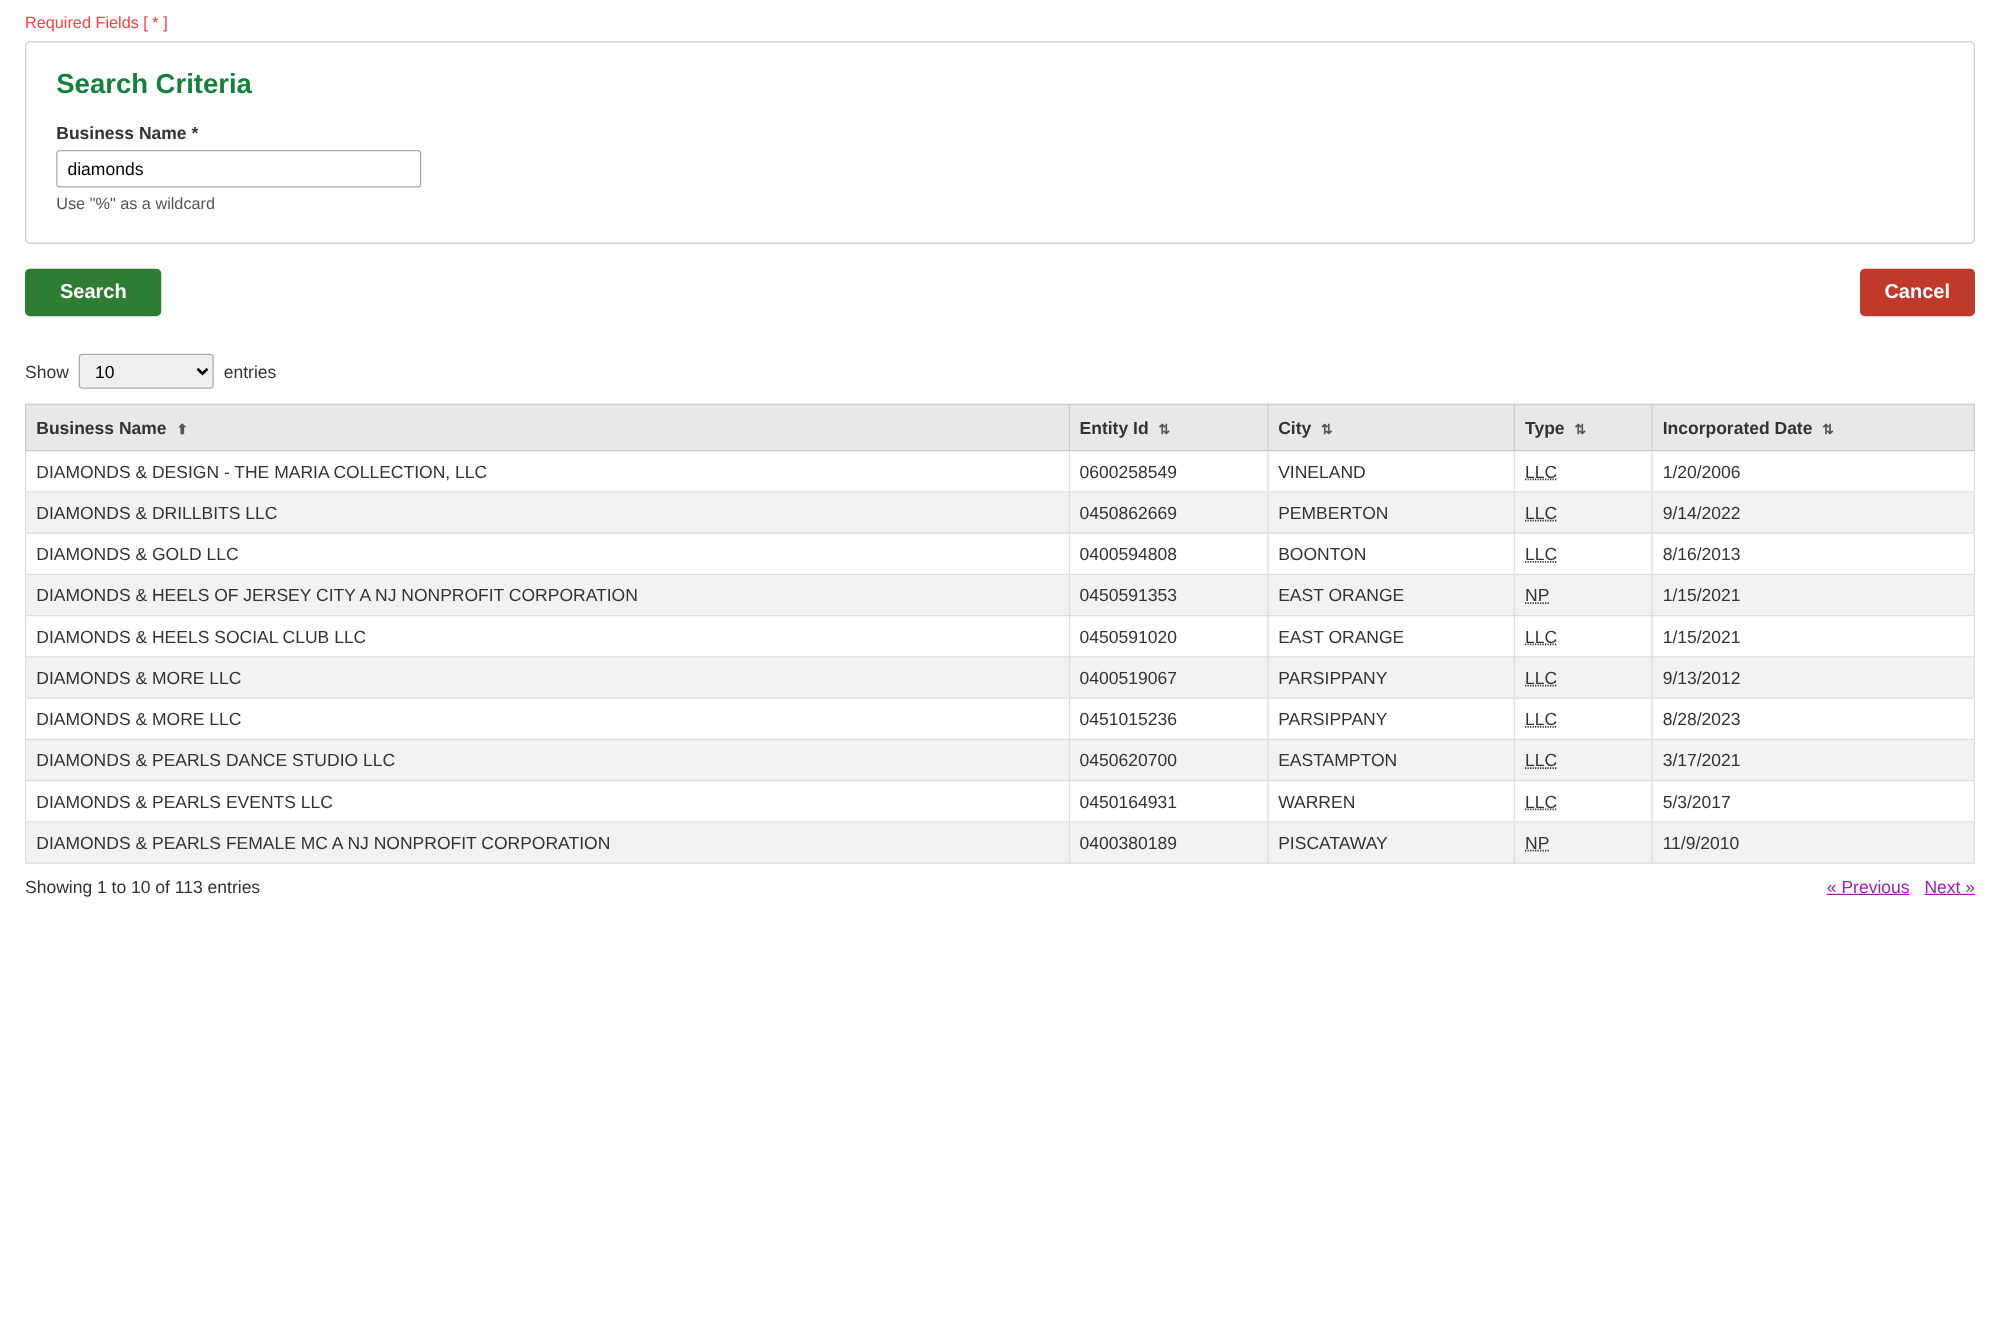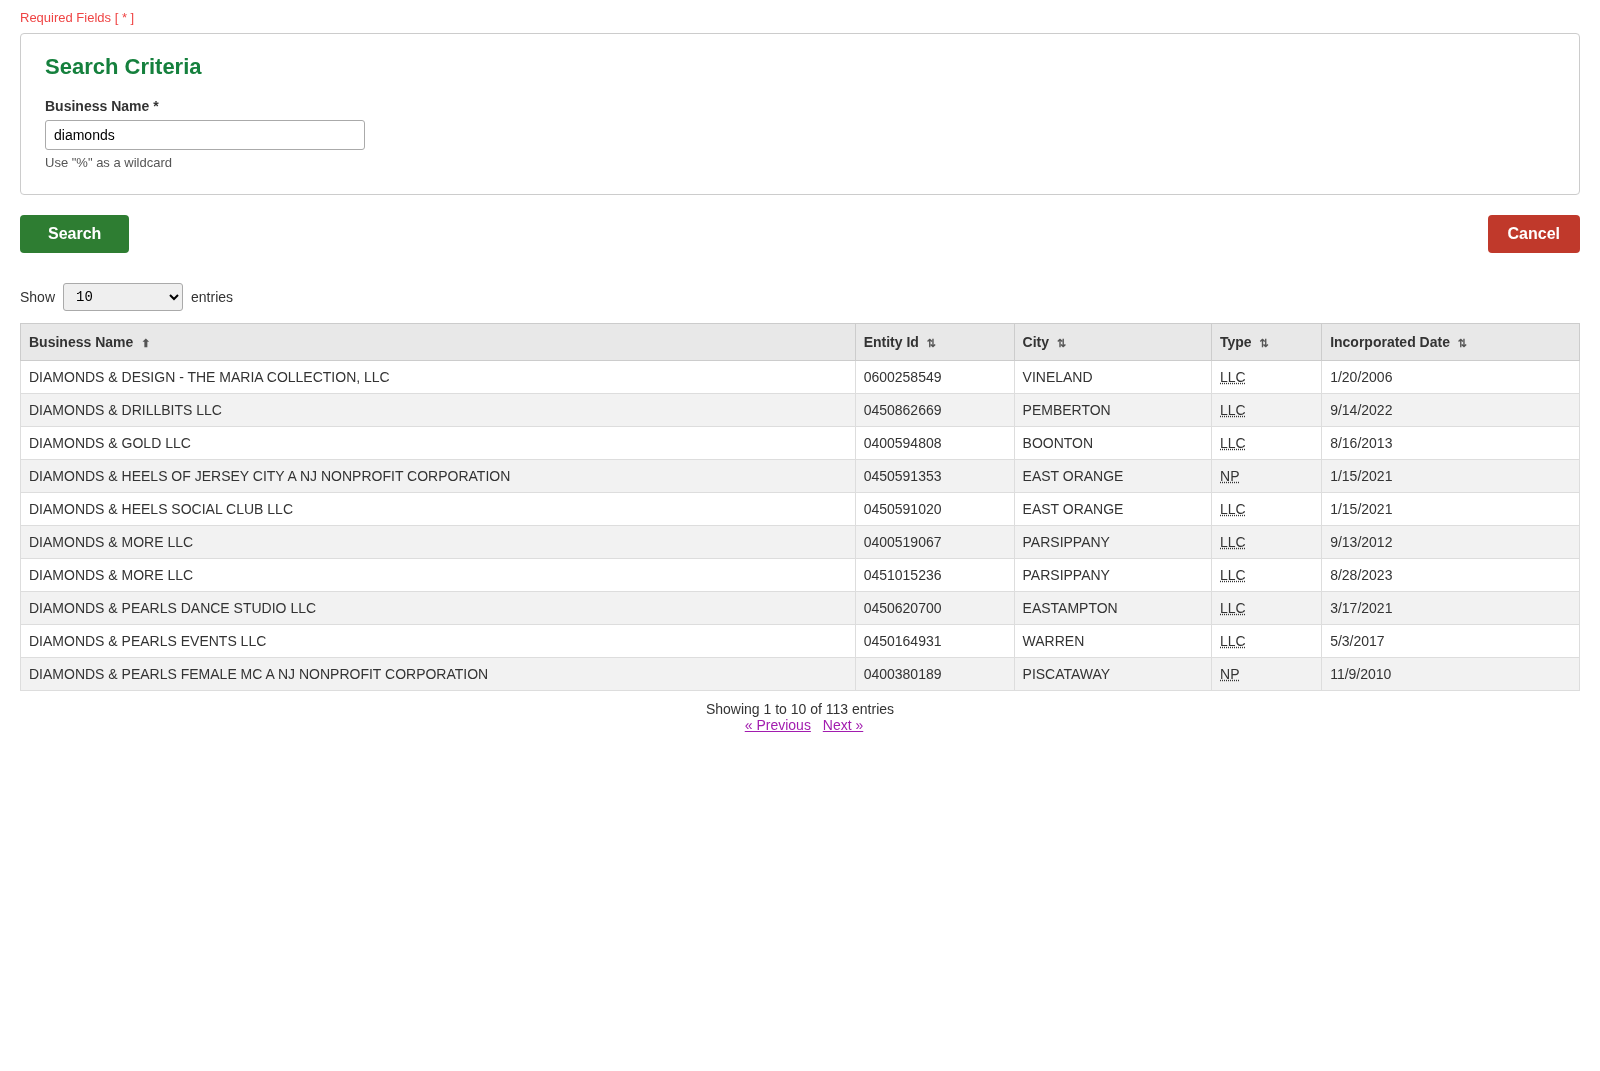--- a/index.html
+++ b/index.html
@@ -27,21 +27,21 @@
       font-weight: bold;
       color: #15803d;
       margin-bottom: 18px;
     }
     .field-label {
       font-weight: bold;
       font-size: 14px;
       margin-bottom: 6px;
     }
     .business-name-input {
-      width: 320px;
+      width: 292px;
       padding: 6px 8px;
       border: 1px solid #aaa;
       border-radius: 3px;
       font-size: 14px;
       display: block;
     }
     .wildcard-hint {
       font-size: 13px;
       color: #555;
       margin-top: 5px;
@@ -79,22 +79,21 @@
       margin-bottom: 12px;
     }
     .show-label {
       font-size: 14px;
     }
     .entries-select {
       padding: 4px 8px;
       border: 1px solid #aaa;
       border-radius: 3px;
       font-size: 14px;
-      width: 120px;
-      font-family: Liberation Mono, monospace;
+      width: 108px;
     }
     table {
       width: 100%;
       border-collapse: collapse;
       font-size: 14px;
     }
     thead tr {
       background: #e8e8e8;
     }
     thead th {
@@ -124,21 +123,20 @@
     .type-abbr {
       text-decoration: underline dotted;
       cursor: help;
     }
     .table-footer {
       display: flex;
       justify-content: space-between;
       align-items: center;
       margin-top: 10px;
       font-size: 14px;
-      flex-direction: column;
     }
     .pagination-links a {
       color: #a21caf;
       text-decoration: underline;
       cursor: pointer;
       margin-left: 8px;
       font-size: 14px;
     }
   </style>
 </head>

